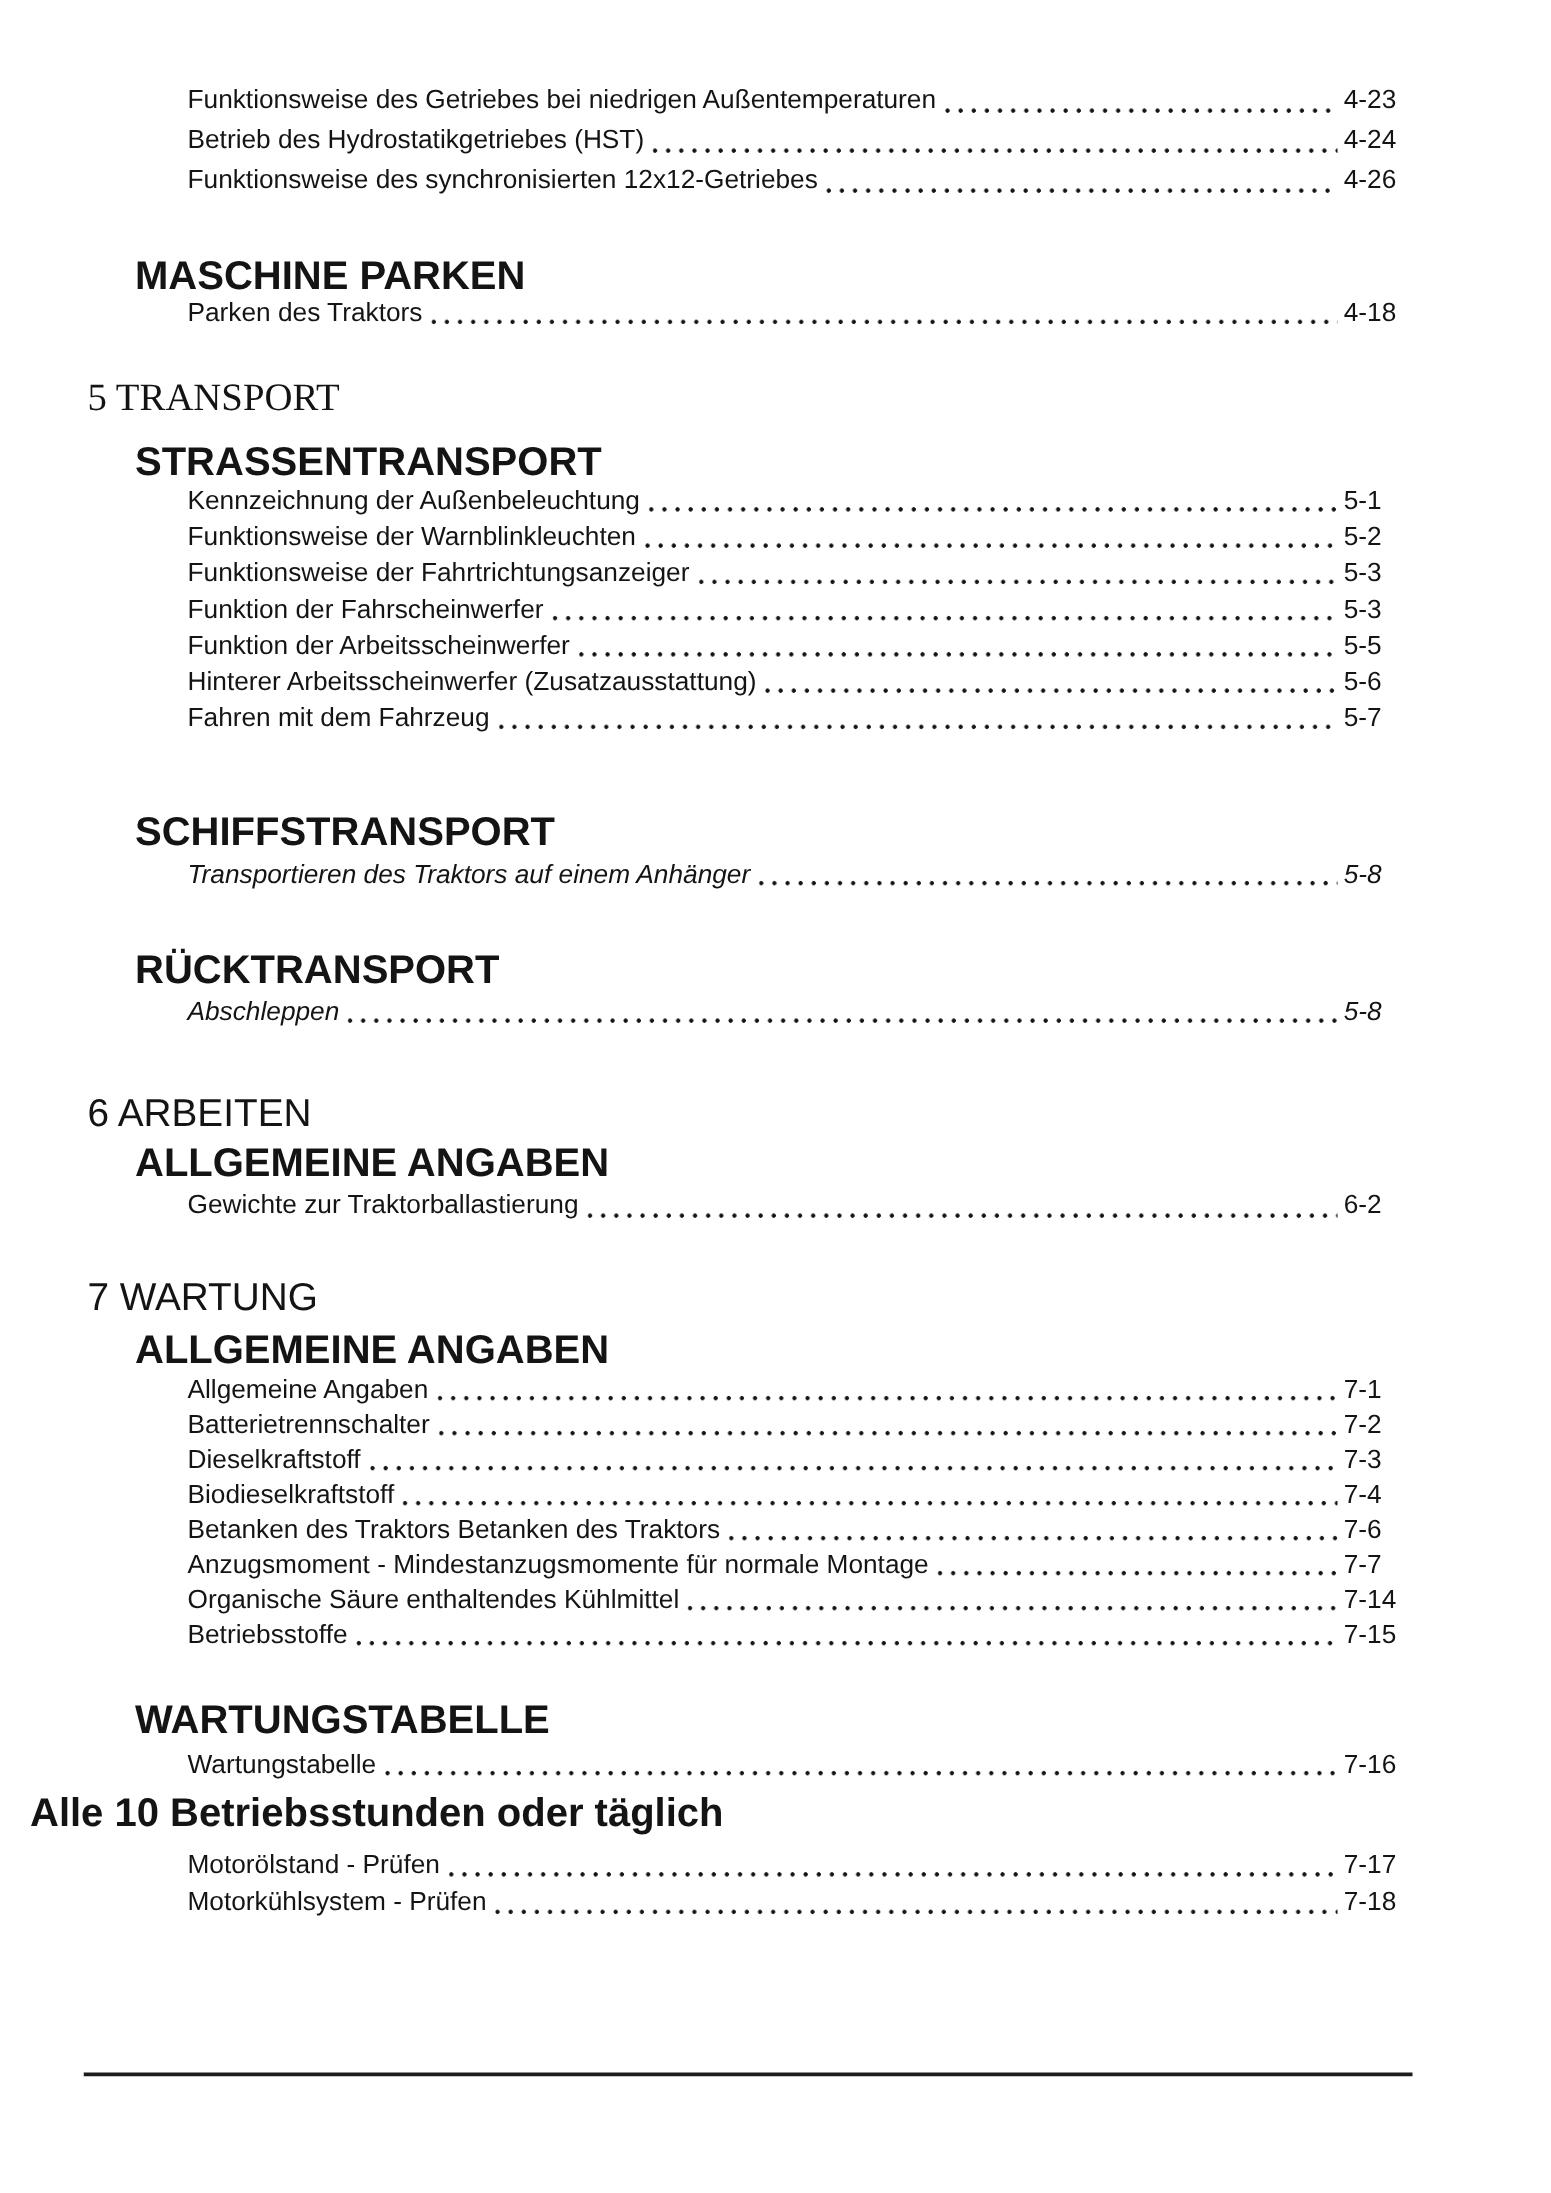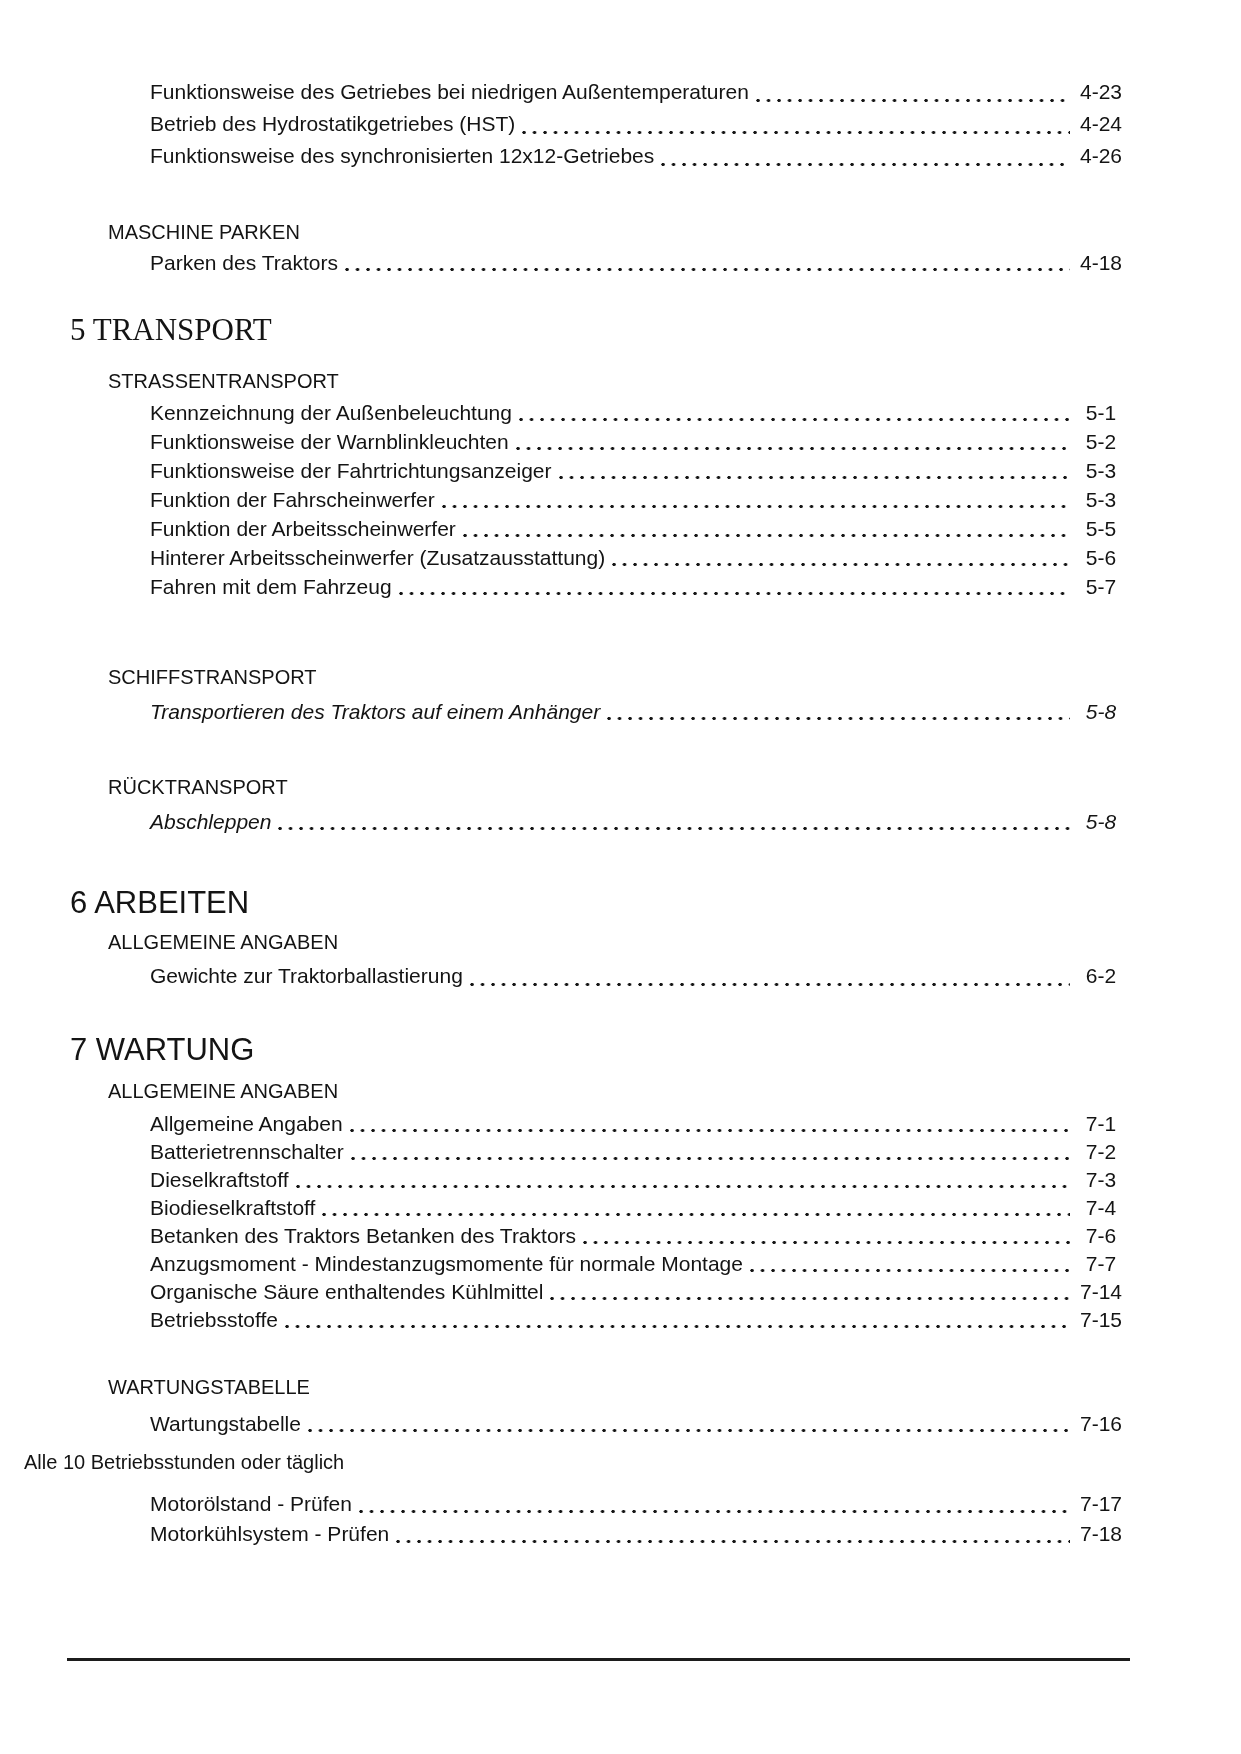--- a/index.html
+++ b/index.html
@@ -5,48 +5,48 @@
   * { margin:0; padding:0; box-sizing:border-box; }
   html,body { background:#ffffff; }
   .page {
     position:relative;
     width:1241px; height:1754px;
     background:#ffffff;
     font-family:"Liberation Sans","DejaVu Sans",sans-serif;
     color:#141414;
     overflow:hidden;
   }
-  .toc { position:absolute; top:16px; left:0; width:1241px; padding-top:60px; }
+  .toc { position:absolute; top:4px; left:0; width:1241px; padding-top:60px; }
 
   .chapter {
     margin-left:70px;
     font-size:31px; line-height:38px; font-weight:400;
     white-space:nowrap;
   }
   .section {
     margin-left:108px;
-    font-size:20px; line-height:34px; font-weight:400;
+    font-size:32px; line-height:34px; font-weight:700;
     white-space:nowrap;
   }
 
   .entry {
     display:flex; align-items:flex-end;
     margin-left:150px; width:977px;
     font-size:21px; line-height:28px;
   }
   .entry .t { white-space:nowrap; }
   .entry .leader {
     flex:1 1 auto; height:5px;
     margin:0 5px 5px 7px;
     background-image:radial-gradient(circle at 2px 2.5px, #141414 1.45px, transparent 1.9px);
     background-size:10.5px 5px;
     background-repeat:repeat-x;
     background-position:left bottom;
   }
-  .entry .p { white-space:nowrap; min-width:52px; text-align:center; }
+  .entry .p { white-space:nowrap; min-width:52px; text-align:left; }
 
   
   .lh32 .entry { line-height:32px; }
   .lh33 .entry { line-height:33px; }
   .lh29 .entry { line-height:29px; }
   .lh30 .entry { line-height:30px; }
 
   
   .mt-maschine   { margin-top:43px; }
   .mt-transport  { margin-top:34px;font-family:Liberation Serif, serif; }

